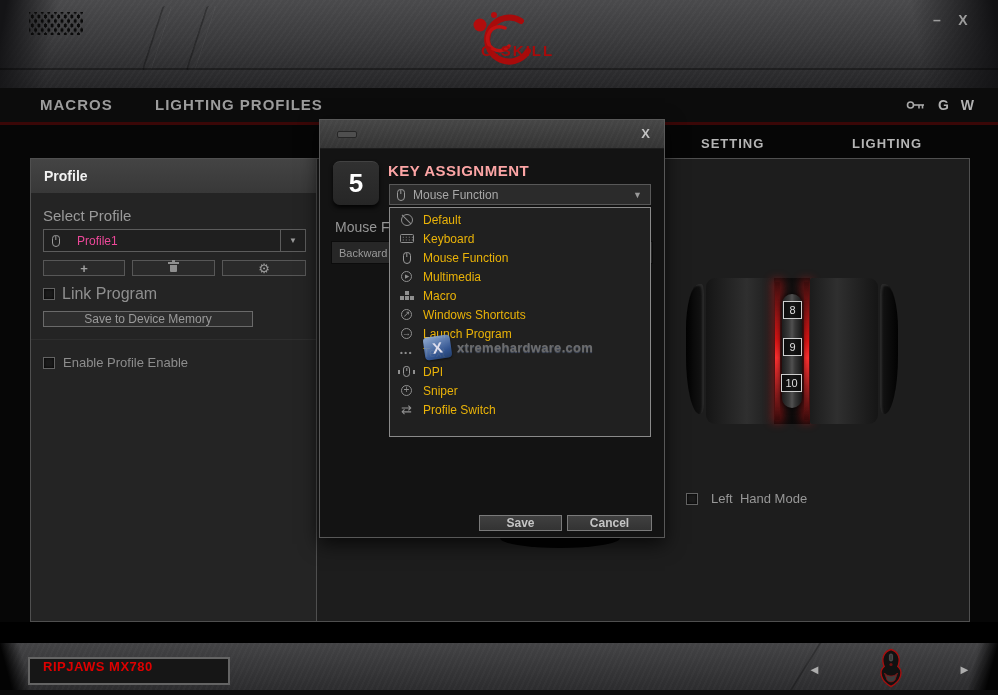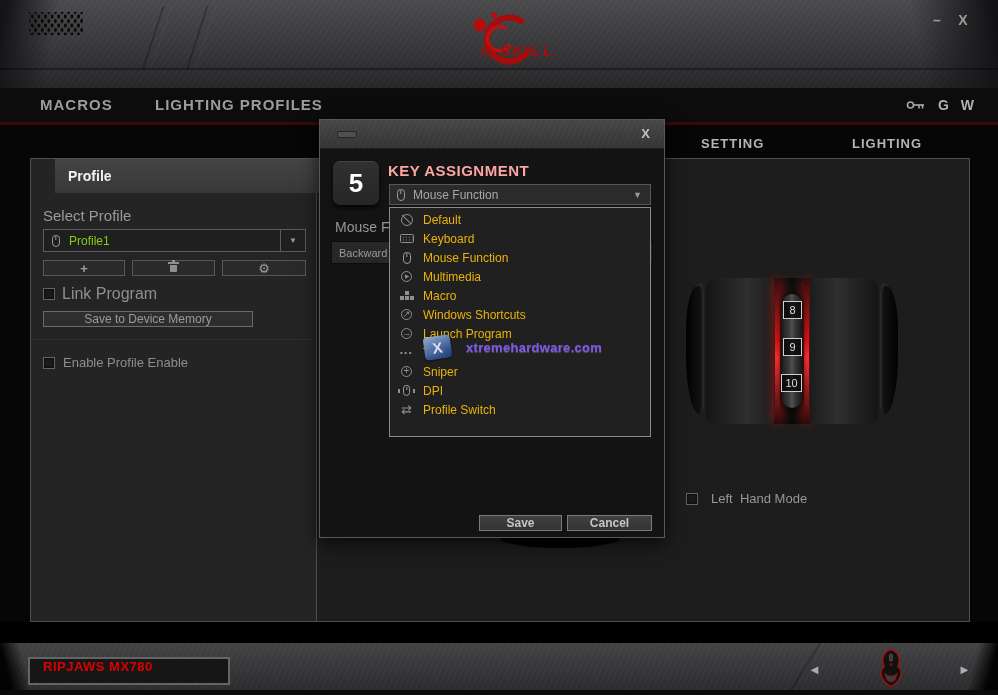--- a/index.html
+++ b/index.html
@@ -41,26 +41,26 @@
   .tab{position:absolute;top:136px;color:#b5b5b5;font-weight:bold;font-size:13px;letter-spacing:1px;}
   .tab-setting{left:701px;} .tab-lighting{left:852px;}
 
   
   .frame{position:absolute;left:30px;top:158px;width:940px;height:464px;
     border:1px solid #4f4f4f;background:#1d1d1d;}
   .panel{position:absolute;left:0;top:0;width:286px;height:462px;background:#242424;
     border-right:1px solid #4f4f4f;}
   .panel-hdr{position:absolute;left:0;top:0;width:100%;height:34px;
     background:linear-gradient(180deg,#444,#383838);color:#f2f2f2;font-weight:bold;
-    font-size:14px;line-height:34px;padding-left:13px;margin-left:24px;}
+    font-size:14px;line-height:34px;padding-left:13px;}
   .lbl{color:#9a9a9a;}
   .sel-profile-lbl{position:absolute;left:12px;top:48px;font-size:15px;}
   .pselect{position:absolute;left:12px;top:70px;width:263px;height:23px;background:#1f1f1f;
     border:1px solid #5c5c5c;display:flex;align-items:center;}
-  .pselect .val{color:#84cc16;font-size:12px;margin-left:9px;}
+  .pselect .val{color:#ec4899;font-size:12px;margin-left:17px;}
   .psel-arrow{position:absolute;right:0;top:0;width:25px;height:21px;border-left:1px solid #5c5c5c;
     display:flex;align-items:center;justify-content:center;color:#999;font-size:8px;}
   .pbtn{position:absolute;top:101px;height:16px;background:#2a2a2a;border:1px solid #575757;
     display:flex;align-items:center;justify-content:center;color:#a0a0a0;}
   .pb1{left:12px;width:82px;font-size:13px;font-weight:bold;line-height:1;}
   .pb2{left:101px;width:83px;} .pb3{left:191px;width:84px;}
   .cb{width:12px;height:12px;border:1px solid #636363;background:#1a1a1a;
       box-shadow:inset 0 0 3px #000;flex:none;}
   .link-row{position:absolute;left:12px;top:126px;display:flex;align-items:center;gap:7px;}
   .link-row span{font-size:16px;color:#8f8f8f;}
@@ -129,22 +129,22 @@
     border:1px solid #7a7a7a;color:#c5c5c5;font-weight:bold;font-size:12px;
     display:flex;align-items:center;justify-content:center;}
   .btn-save{left:159px;width:83px;} .btn-cancel{left:247px;width:85px;}
 
   
   .wm{position:absolute;left:104px;top:216px;display:flex;align-items:center;gap:6px;z-index:6;
     opacity:.92;}
   .wm-logo{width:27px;height:23px;border-radius:4px;background:linear-gradient(160deg,#9db9e2,#34599b 70%,#22406f);
     color:#eef;font-weight:bold;font-size:15px;display:flex;align-items:center;justify-content:center;
     transform:rotate(-8deg);box-shadow:0 1px 2px rgba(0,0,0,.6);}
-  .wm-text{color:#8b5cf6;font-weight:bold;font-size:13px;letter-spacing:.3px;
-    text-shadow:0 1px 1px rgba(140,165,215,.45);margin-left:9px;}
+  .wm-text{color:#737373;font-weight:bold;font-size:13px;letter-spacing:.3px;
+    text-shadow:0 1px 1px rgba(140,165,215,.45);}
 
   
   .foot-black{position:absolute;left:0;top:622px;width:998px;height:21px;background:#000;}
   .footbar{position:absolute;left:0;top:643px;width:998px;height:52px;
     background:linear-gradient(180deg,#434345 0%,#353537 55%,#2a2a2c 100%);}
   .footbar .tex{position:absolute;inset:0;
     background:repeating-linear-gradient(115deg,rgba(255,255,255,.018) 0 2px,transparent 2px 5px);}
   .footbar::after{content:"";position:absolute;left:0;bottom:0;width:100%;height:5px;background:#0a0a0a;}
   .fcorner-l{position:absolute;left:0;top:0;width:30px;height:52px;
     background:linear-gradient(75deg,#030303 30%,transparent 75%);}
@@ -351,30 +351,30 @@
         <span class="ic">
             <span class="circ ic-e"></span>
           </span>
         <span>Launch Program</span>
       </div>
       <div class="opt">
         <span class="ic ic-dots"></span>
         <span>Text</span>
       </div>
       <div class="opt">
-        <span class="ic">
-            <span class="circ ic-cross"></span>
-          </span>
-        <span>Sniper</span>
-      </div>
-      <div class="opt">
         <span class="ic ic-dpi">
             <span class="mi" style="width:7px;height:11px;"></span>
           </span>
         <span>DPI</span>
+      </div>
+      <div class="opt">
+        <span class="ic">
+            <span class="circ ic-cross"></span>
+          </span>
+        <span>Sniper</span>
       </div>
       <div class="opt">
         <span class="ic ic-swap"></span>
         <span>Profile Switch</span>
       </div>
     </div>
 
     <div class="wm">
       <span class="wm-logo">X</span>
       <span class="wm-text">xtremehardware.com</span>

